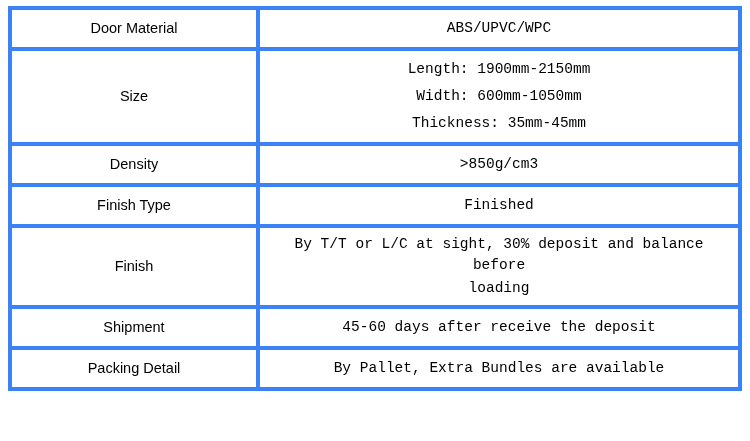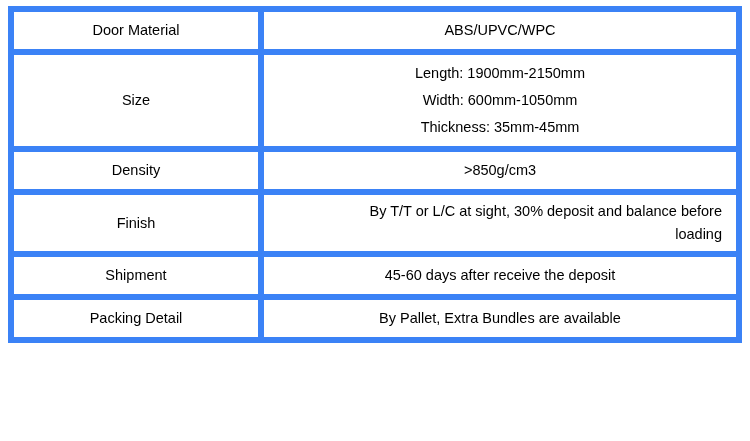--- a/index.html
+++ b/index.html
@@ -22,37 +22,38 @@
     display: flex;
     align-items: flex-start;
     justify-content: center;
   }
   table.spec-table {
     border-collapse: collapse;
     width: 734px;
     table-layout: fixed;
   }
   table.spec-table td {
-    border: 6px solid #3b82f6;
+    border: 4px solid #3b82f6;
     font-size: 14.5px;
     line-height: 1.45;
     padding: 5px 8px;
     vertical-align: middle;
     margin-left: 20px;
   }
   td.label-cell {
     width: 228px;
     text-align: center;
     white-space: nowrap;
   }
   td.value-cell {
     text-align: center;
+    font-family: Liberation Mono, monospace;
   }
   td.value-cell.left {
-    text-align: right;
+    text-align: center;
     padding-left: 14px;
     padding-right: 14px;
   }
   .size-line {
     display: block;
     text-align: center;
     padding: 3px 0;
   }
   .pay-line {
     display: block;
@@ -79,20 +80,26 @@
           <span class="size-line">Thickness: 35mm-45mm</span>
         </td>
       </tr>
       <tr>
         <td class="label-cell">Density</td>
         <td class="value-cell">
           <span class="size-line">&gt;850g/cm3</span>
         </td>
       </tr>
       <tr>
+        <td class="label-cell">Finish Type</td>
+        <td class="value-cell">
+          <span class="size-line">Finished</span>
+        </td>
+      </tr>
+      <tr>
         <td class="label-cell">Finish</td>
         <td class="value-cell left">
           <span class="pay-line">By T/T or L/C at sight, 30% deposit and balance before</span>
           <span class="pay-line">loading</span>
         </td>
       </tr>
       <tr>
         <td class="label-cell">Shipment</td>
         <td class="value-cell">
           <span class="size-line">45-60 days after receive the deposit</span>

